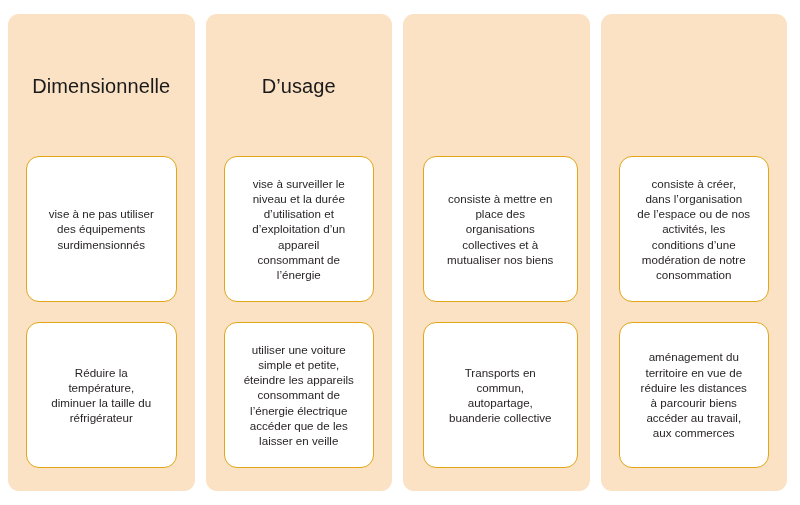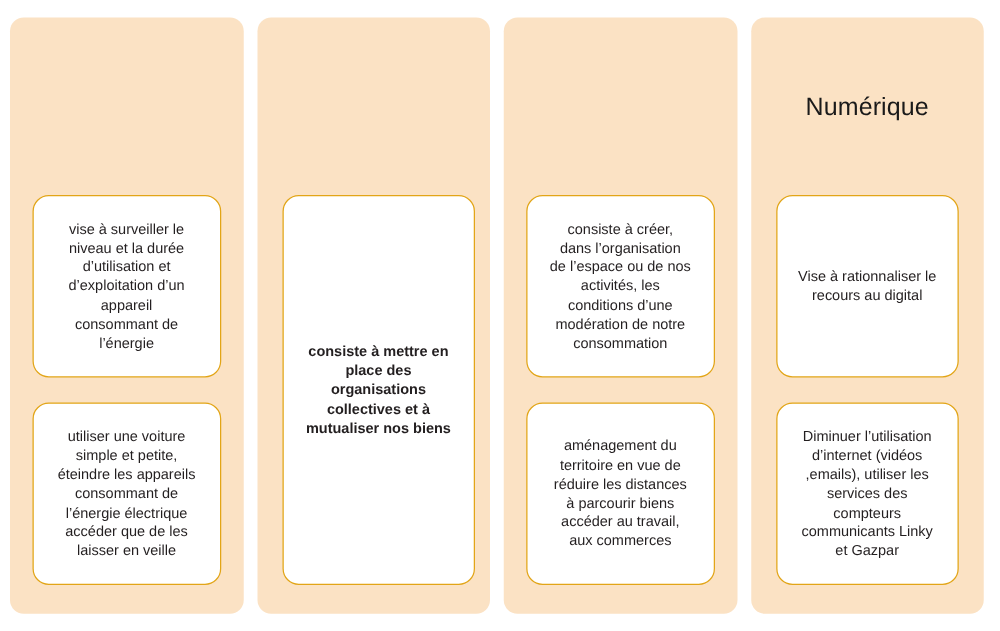--- a/index.html
+++ b/index.html
@@ -78,31 +78,48 @@
     text-align: center;
     font-size: 11.6px;
     line-height: 15.2px;
     color: #231f20;
     font-family: "Liberation Sans", sans-serif;
     white-space: pre-line;
     width: 100%;
   }
   
   .col-1 .cards { left: 18px; right: 18px; }
-  .col-3 .cards { left: 20px; right: 12px; font-weight: bold; }
+  .col-3 .cards { left: 20px; right: 12px; }
   .col-5 .cards { left: 20px; right: 20px; }
 </style>
 </head>
 <body>
 
 <div class="board">
   <div class="columns">
 
+    <div class="column col-1">
+      <div class="col-header">Dimensionnelle</div>
+      <div class="cards">
+        <div class="card">
+          <div class="card-text">vise à ne pas utiliser
+des équipements
+surdimensionnés</div>
+        </div>
+        <div class="card">
+          <div class="card-text">Réduire la
+température,
+diminuer la taille du
+réfrigérateur</div>
+        </div>
+      </div>
+    </div>
 
     <div class="column col-2">
+      <div class="col-header">D’usage</div>
       <div class="cards">
         <div class="card">
           <div class="card-text">vise à surveiller le
 niveau et la durée
 d’utilisation et
 d’exploitation d’un
 appareil
 consommant de
 l’énergie</div>
         </div>
@@ -120,20 +137,26 @@
 
     <div class="column col-3">
       <div class="cards">
         <div class="card">
           <div class="card-text">consiste à mettre en
 place des
 organisations
 collectives et à
 mutualiser nos biens</div>
         </div>
+        <div class="card">
+          <div class="card-text">Transports en
+commun,
+autopartage,
+buanderie collective</div>
+        </div>
       </div>
     </div>
 
     <div class="column col-4">
       <div class="cards">
         <div class="card">
           <div class="card-text">consiste à créer,
 dans l’organisation
 de l’espace ou de nos
 activités, les
@@ -145,33 +168,15 @@
           <div class="card-text">aménagement du
 territoire en vue de
 réduire les distances
 à parcourir biens
 accéder au travail,
 aux commerces</div>
         </div>
       </div>
     </div>
 
-    <div class="column col-5">
-      <div class="col-header">Numérique</div>
-      <div class="cards">
-        <div class="card">
-          <div class="card-text">Vise à rationnaliser le
-recours au digital</div>
-        </div>
-        <div class="card">
-          <div class="card-text">Diminuer l’utilisation
-d’internet (vidéos
-,emails), utiliser les
-services des
-compteurs
-communicants Linky
-et Gazpar</div>
-        </div>
-      </div>
-    </div>
 
   </div>
 </div>
 
 </body></html>

